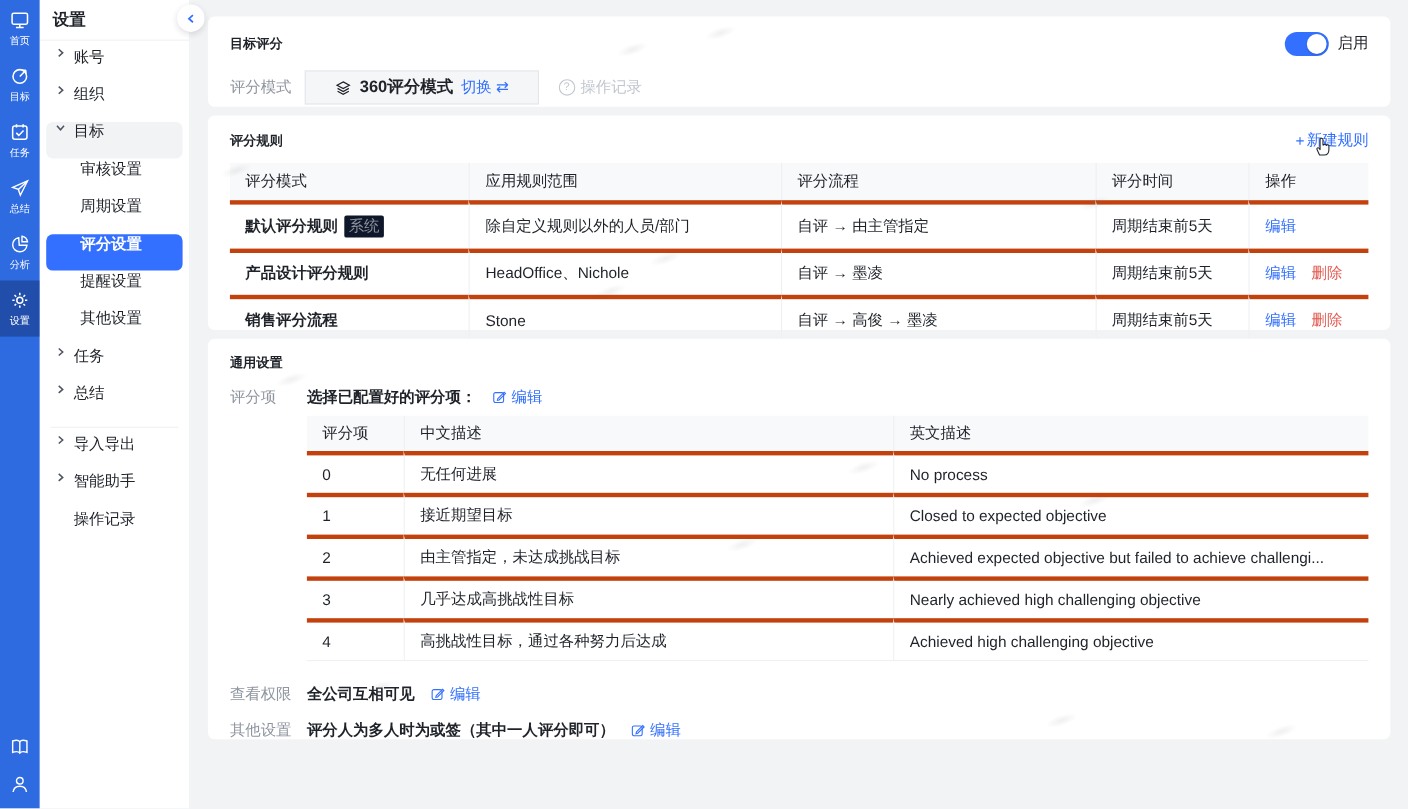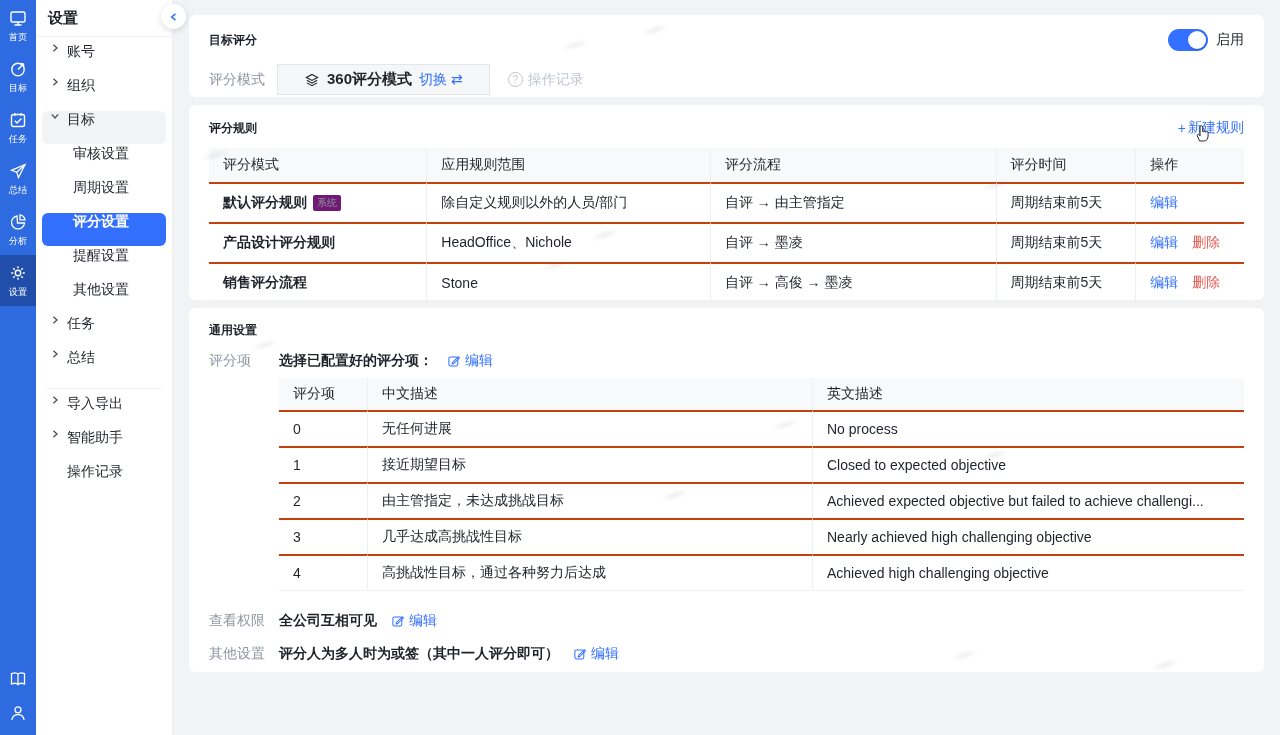--- a/index.html
+++ b/index.html
@@ -56,24 +56,24 @@
   .toggle { width:40px; height:22px; background:#3370ff; border-radius:11px; position:relative; cursor:pointer;}
   .toggle .knob { position:absolute; right:2px; top:2px; width:18px; height:18px;
     background:#fff; border-radius:50%; box-shadow:0 1px 2px rgba(0,0,0,.2); }
   
   .tbl { margin-top:11px; border-bottom:1px solid #eef0f2; }
   .trow { display:grid; }
   .rules-grid { grid-template-columns:21% 27.4% 27.6% 13.5% auto; }
   .thead { background:#f8f9fa; color:#1f2329; }
   .thead .cell { padding:8px 14px; }
   .tbody .cell { padding:10px 14px; }
-  .cell { display:flex; align-items:center; border-top:2px solid #c2410c; min-height:20px; }
+  .cell { display:flex; align-items:center; border-top:4px solid #c2410c; min-height:20px; }
   .cell:not(:first-child){ border-left:1px solid #eef0f2; }
   .thead .cell { border-top:none; }
-  .badge { font-size:10px; color:#8f959e; background:#701a75; border-radius:2px;
+  .badge { font-size:14px; color:#8f959e; background:#0f172a; border-radius:2px;
     padding:1px 4px; margin-left:6px; white-space:nowrap; }
   .act { display:flex; gap:14px; }
   .danger { color:#e15b52; cursor:pointer; }
   .name-strong { font-weight:600; }
   .newrule { display:inline-flex; align-items:center; gap:2px; color:#3370ff; cursor:pointer;}
   
   .gen-row { display:flex; align-items:center; margin-top:13px; }
   .gen-label { color:#8f959e; width:70px; flex:0 0 70px; }
   .gen-strong { font-weight:600; }
   .editlink { display:inline-flex; align-items:center; gap:4px; color:#3370ff; margin-left:14px; cursor:pointer;}

